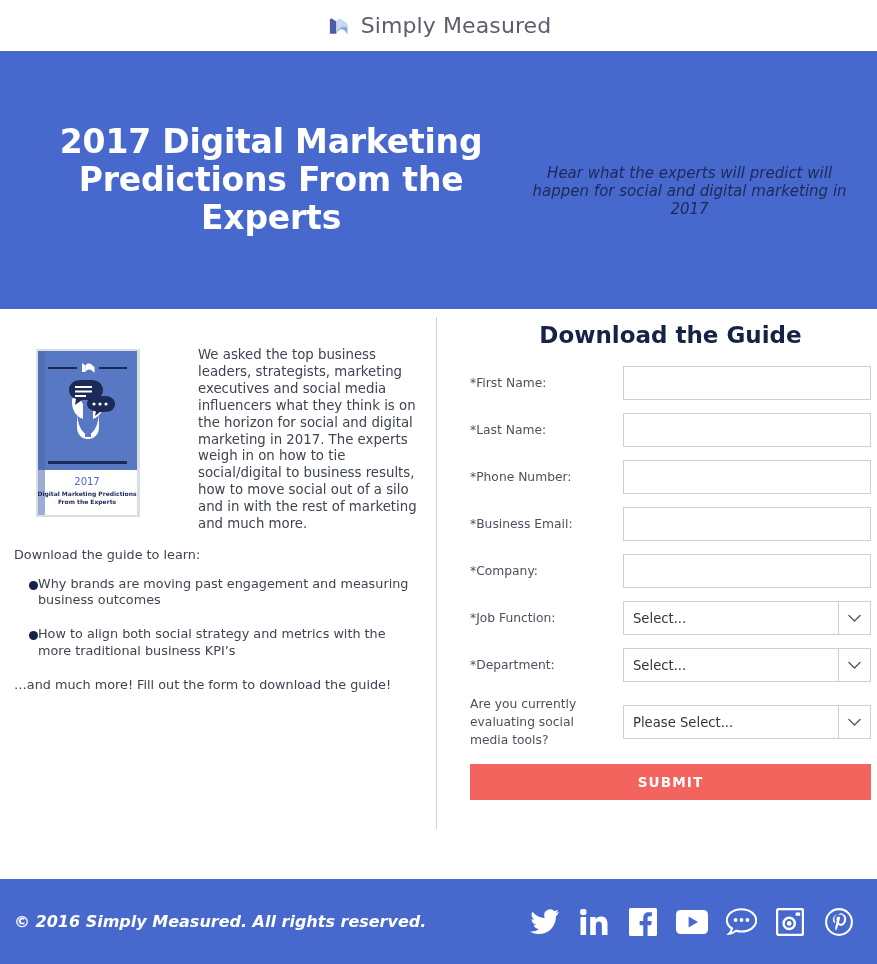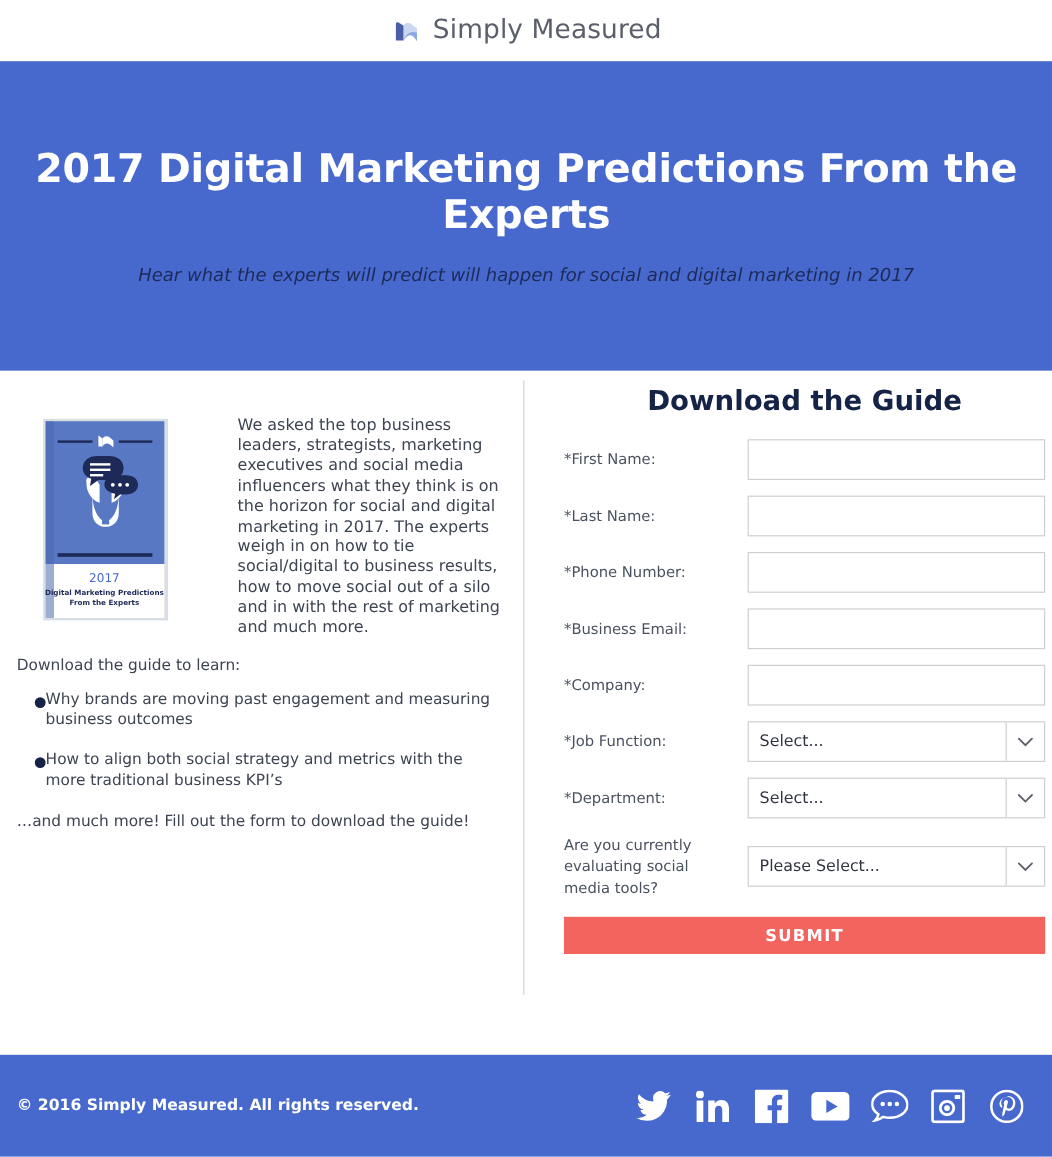--- a/index.html
+++ b/index.html
@@ -33,21 +33,21 @@
     letter-spacing: 0.1px;
     font-family: "DejaVu Sans", sans-serif;
     font-weight: 400;
   }
 
   
   .hero {
     background: #4769ce;
     height: 258px;
     display: flex;
-    flex-direction: column;
+    flex-direction: row;
     align-items: center;
     justify-content: center;
     text-align: center;
     padding: 0 20px;
   }
   .hero-title {
     margin: 0;
     color: #ffffff;
     font-size: 33px;
     font-weight: bold;
@@ -223,21 +223,21 @@
     display: flex;
     align-items: center;
     justify-content: center;
   }
   .field-row.tall .field-label { line-height: 18px; }
 
   .submit-wrap { margin-top: 15px; }
   .submit-button {
     display: block;
     width: 100%;
-    height: 31px;
+    height: 36px;
     border: none;
     background: #f4645f;
     color: #ffffff;
     font-size: 13.6px;
     font-weight: bold;
     letter-spacing: 1.1px;
     font-family: "DejaVu Sans", sans-serif;
     cursor: pointer;
   }
 
@@ -249,23 +249,24 @@
     width: 877px;
     height: 85px;
     background: #4769ce;
     display: flex;
     align-items: center;
     justify-content: space-between;
     padding: 0 18px 0 14px;
   }
   .copyright {
     color: #ffffff;
-    font-size: 13px;
+    font-size: 16px;
     font-weight: bold;
     font-family: "DejaVu Sans", sans-serif;
+    font-style: italic;
   }
   .social-row {
     display: flex;
     align-items: center;
     gap: 15px;
     padding-right: 3px;
   }
   .social-link {
     display: flex;
     align-items: center;

